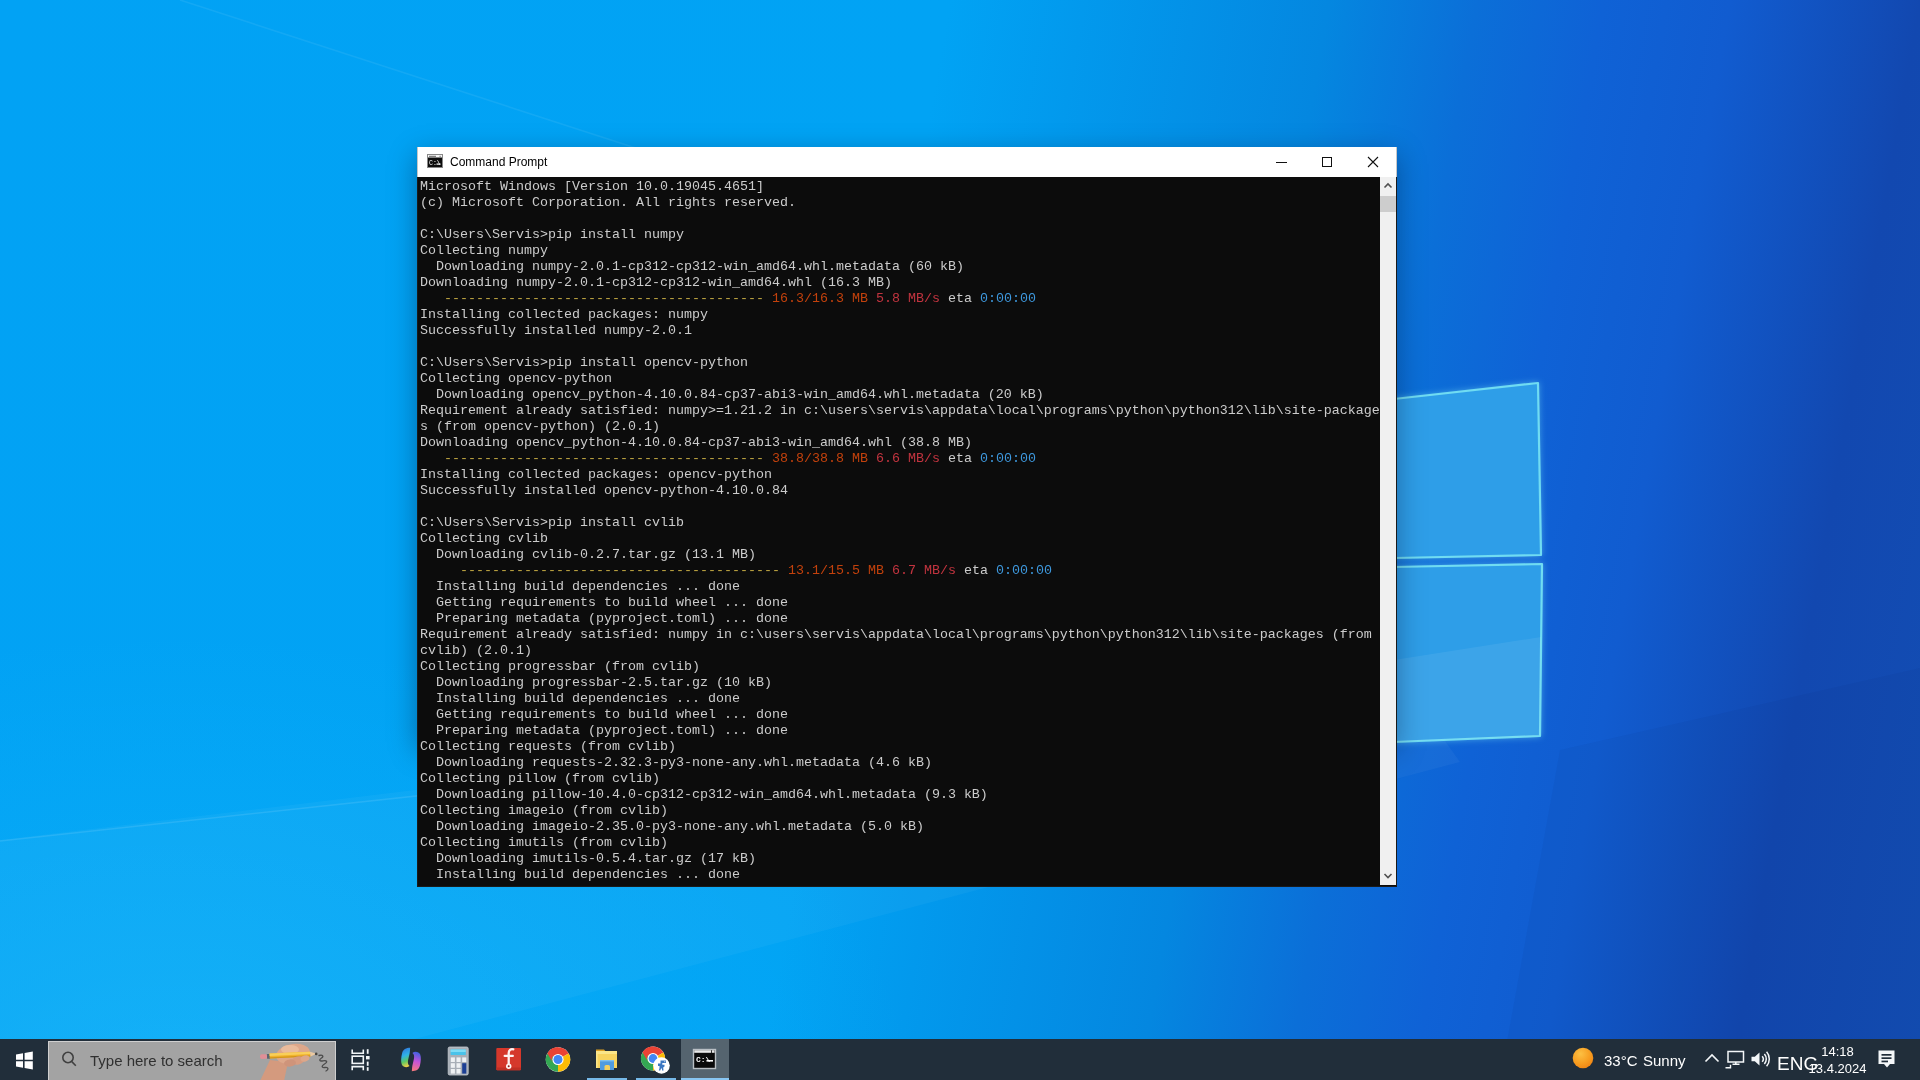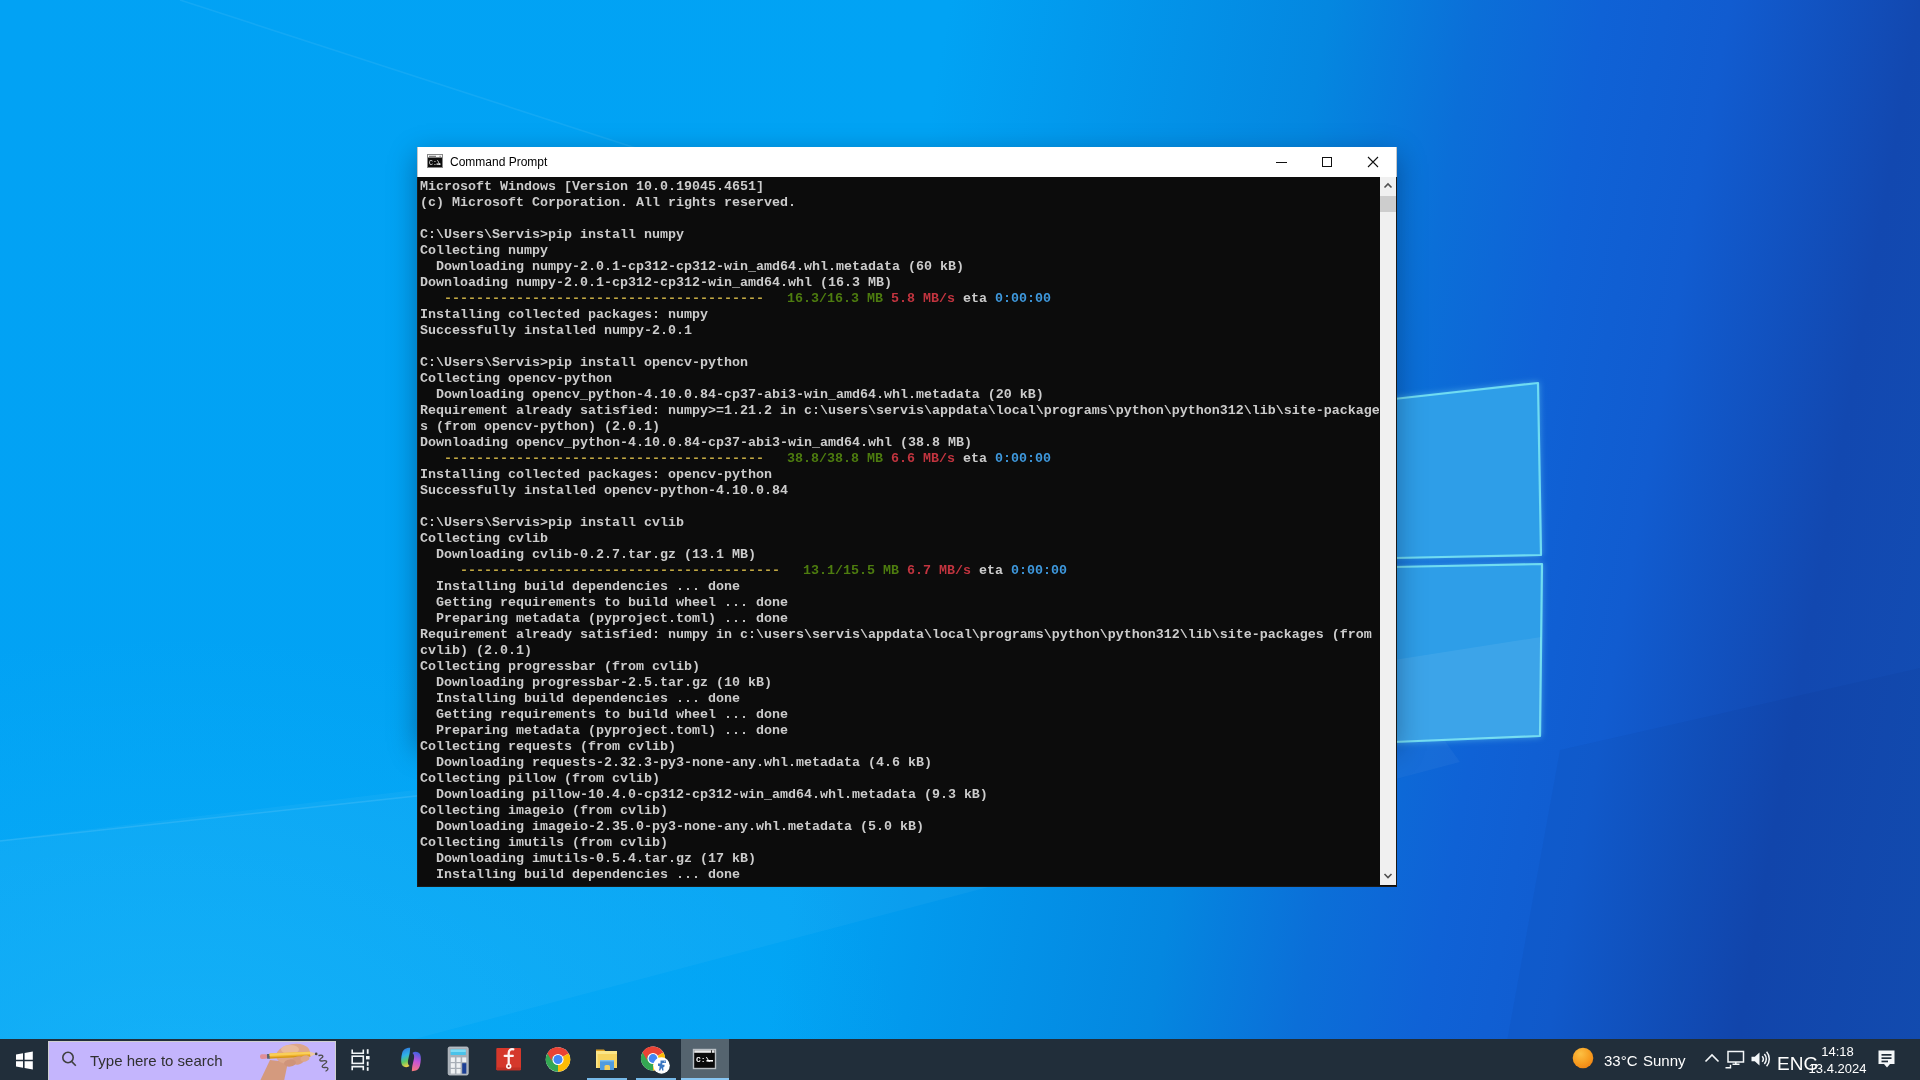--- a/index.html
+++ b/index.html
@@ -13,29 +13,29 @@
   .win { position:absolute; left:417px; top:147px; width:980px; height:596px;
     box-shadow:0 8px 26px rgba(0,0,30,0.35); }
   .titlebar { position:absolute; left:0; top:0; width:980px; height:30px; background:#ffffff;
     border-left:1px solid rgba(0,0,0,0.22); border-right:1px solid rgba(0,0,0,0.22); }
   .titletext { position:absolute; left:32px; top:8px; font-size:12px; color:#000; }
   .tbtn { position:absolute; top:0; width:46px; height:30px; }
   .term { position:absolute; left:0; top:30px; width:980px; height:710px; background:#0c0c0c;
     border:1px solid #1a1a1a; border-top:none; }
   pre.screen { position:absolute; left:2px; top:2px;
     font-family:"Liberation Mono", monospace; font-size:13.333px; line-height:16px;
-    color:#cccccc;font-weight:bold; }
+    color:#cccccc; }
   pre.screen .y { color:#c3a943; }
-  pre.screen .g { color:#4d7c0f;margin-left:15px; }
+  pre.screen .g { color:#c2410c; }
   pre.screen .r { color:#c2343f; }
   pre.screen .c { color:#3e98dd; }
   .sbar { position:absolute; right:0px; top:0px; width:16px; height:708px; background:#f0f0f0; }
   .sthumb { position:absolute; left:0; top:19px; width:16px; height:16px; background:#cdcdcd; }
   .taskbar { position:absolute; left:0; top:1039px; width:1920px; height:41px; background:#212e3a; }
-  .search { position:absolute; left:48px; top:2px; width:288px; height:39px; background:#c4b5fd;
+  .search { position:absolute; left:48px; top:2px; width:288px; height:39px; background:#a3a3a3;
     border:1px solid #cfcfcf; border-bottom:none; }
   .searchtext { position:absolute; left:41px; top:10px; font-size:15px; color:#303030; }
   .tray { position:absolute; color:#fff; }
 </style>
 </head>
 <body>
 <div class="desktop">
   <svg width="1920" height="1080" viewBox="0 0 1920 1080" style="position:absolute;left:0;top:0">
     <polygon points="0,840 1396,672 1460,762 260,1080 0,1080" fill="rgba(255,255,255,0.04)"></polygon>
     <line x1="0" y1="841" x2="1396" y2="690" stroke="rgba(255,255,255,0.10)" stroke-width="1.6"></line>

